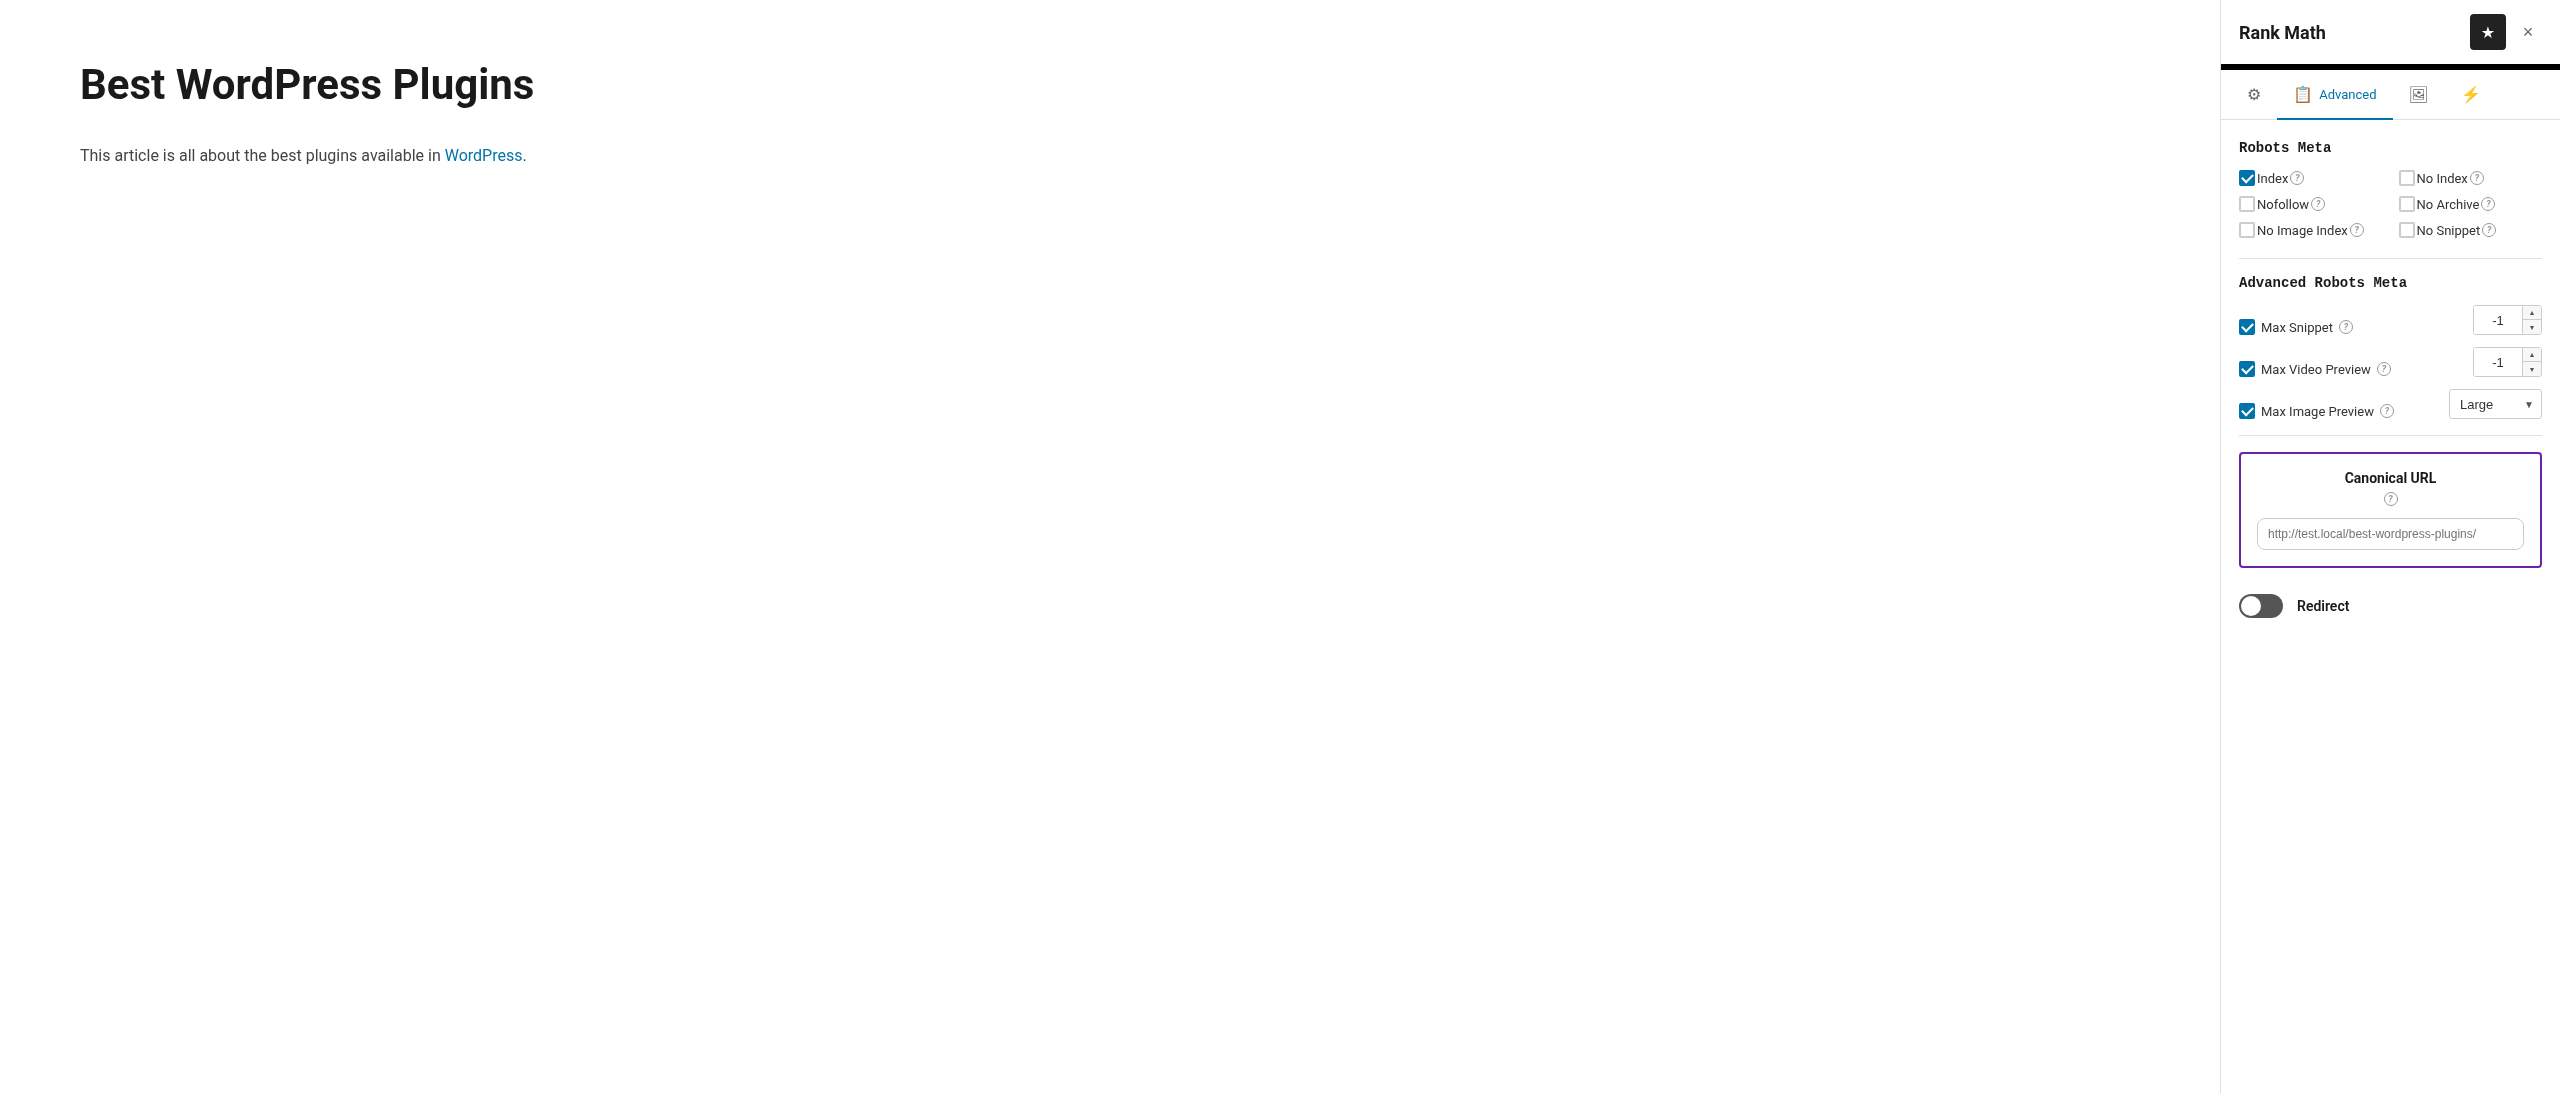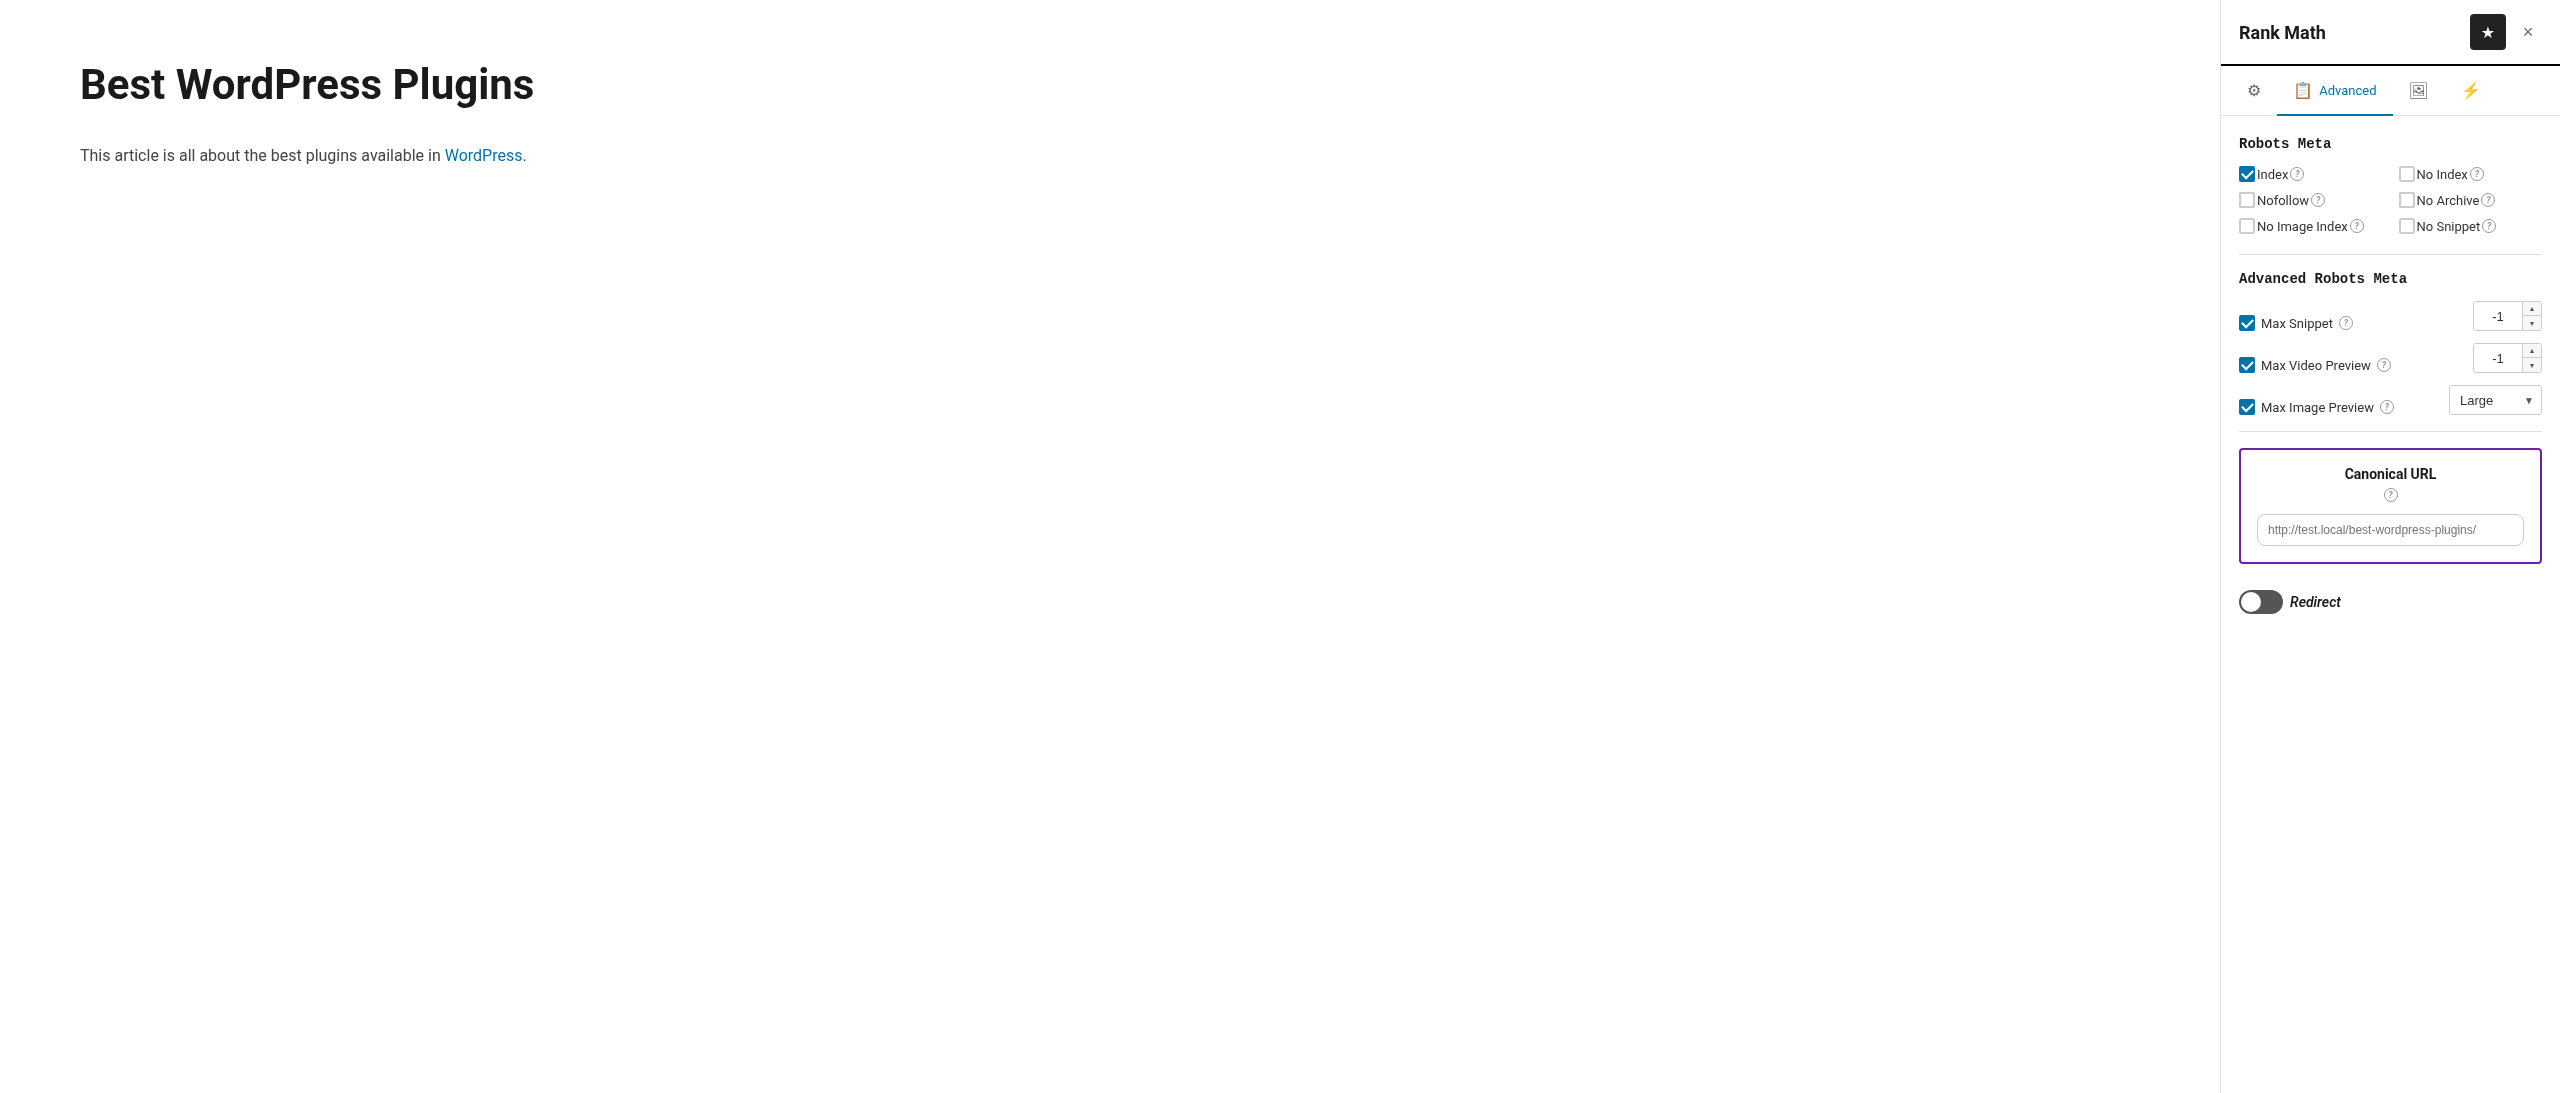--- a/index.html
+++ b/index.html
@@ -49,21 +49,21 @@
       height: 100vh;
       overflow-y: auto;
     }
 
     
     .sidebar-header {
       display: flex;
       align-items: center;
       justify-content: space-between;
       padding: 14px 18px;
-      border-bottom: 2px solid #000000;
+      border-bottom: 6px solid #000000;
     }
 
     .sidebar-title {
       font-size: 18px;
       font-weight: 700;
       color: #1a1a1a;
     }
 
     .sidebar-header-actions {
       display: flex;
@@ -329,23 +329,22 @@
       padding: 8px 10px;
       font-size: 12px;
       color: #888;
       outline: none;
     }
 
     
     .redirect-row {
       display: flex;
       align-items: center;
-      gap: 7px;
+      gap: 14px;
       padding: 10px 0;
-      font-style: italic;
     }
 
     .redirect-label {
       font-size: 14px;
       font-weight: 600;
       color: #1a1a1a;
     }
 
     .toggle-switch {
       width: 44px;

